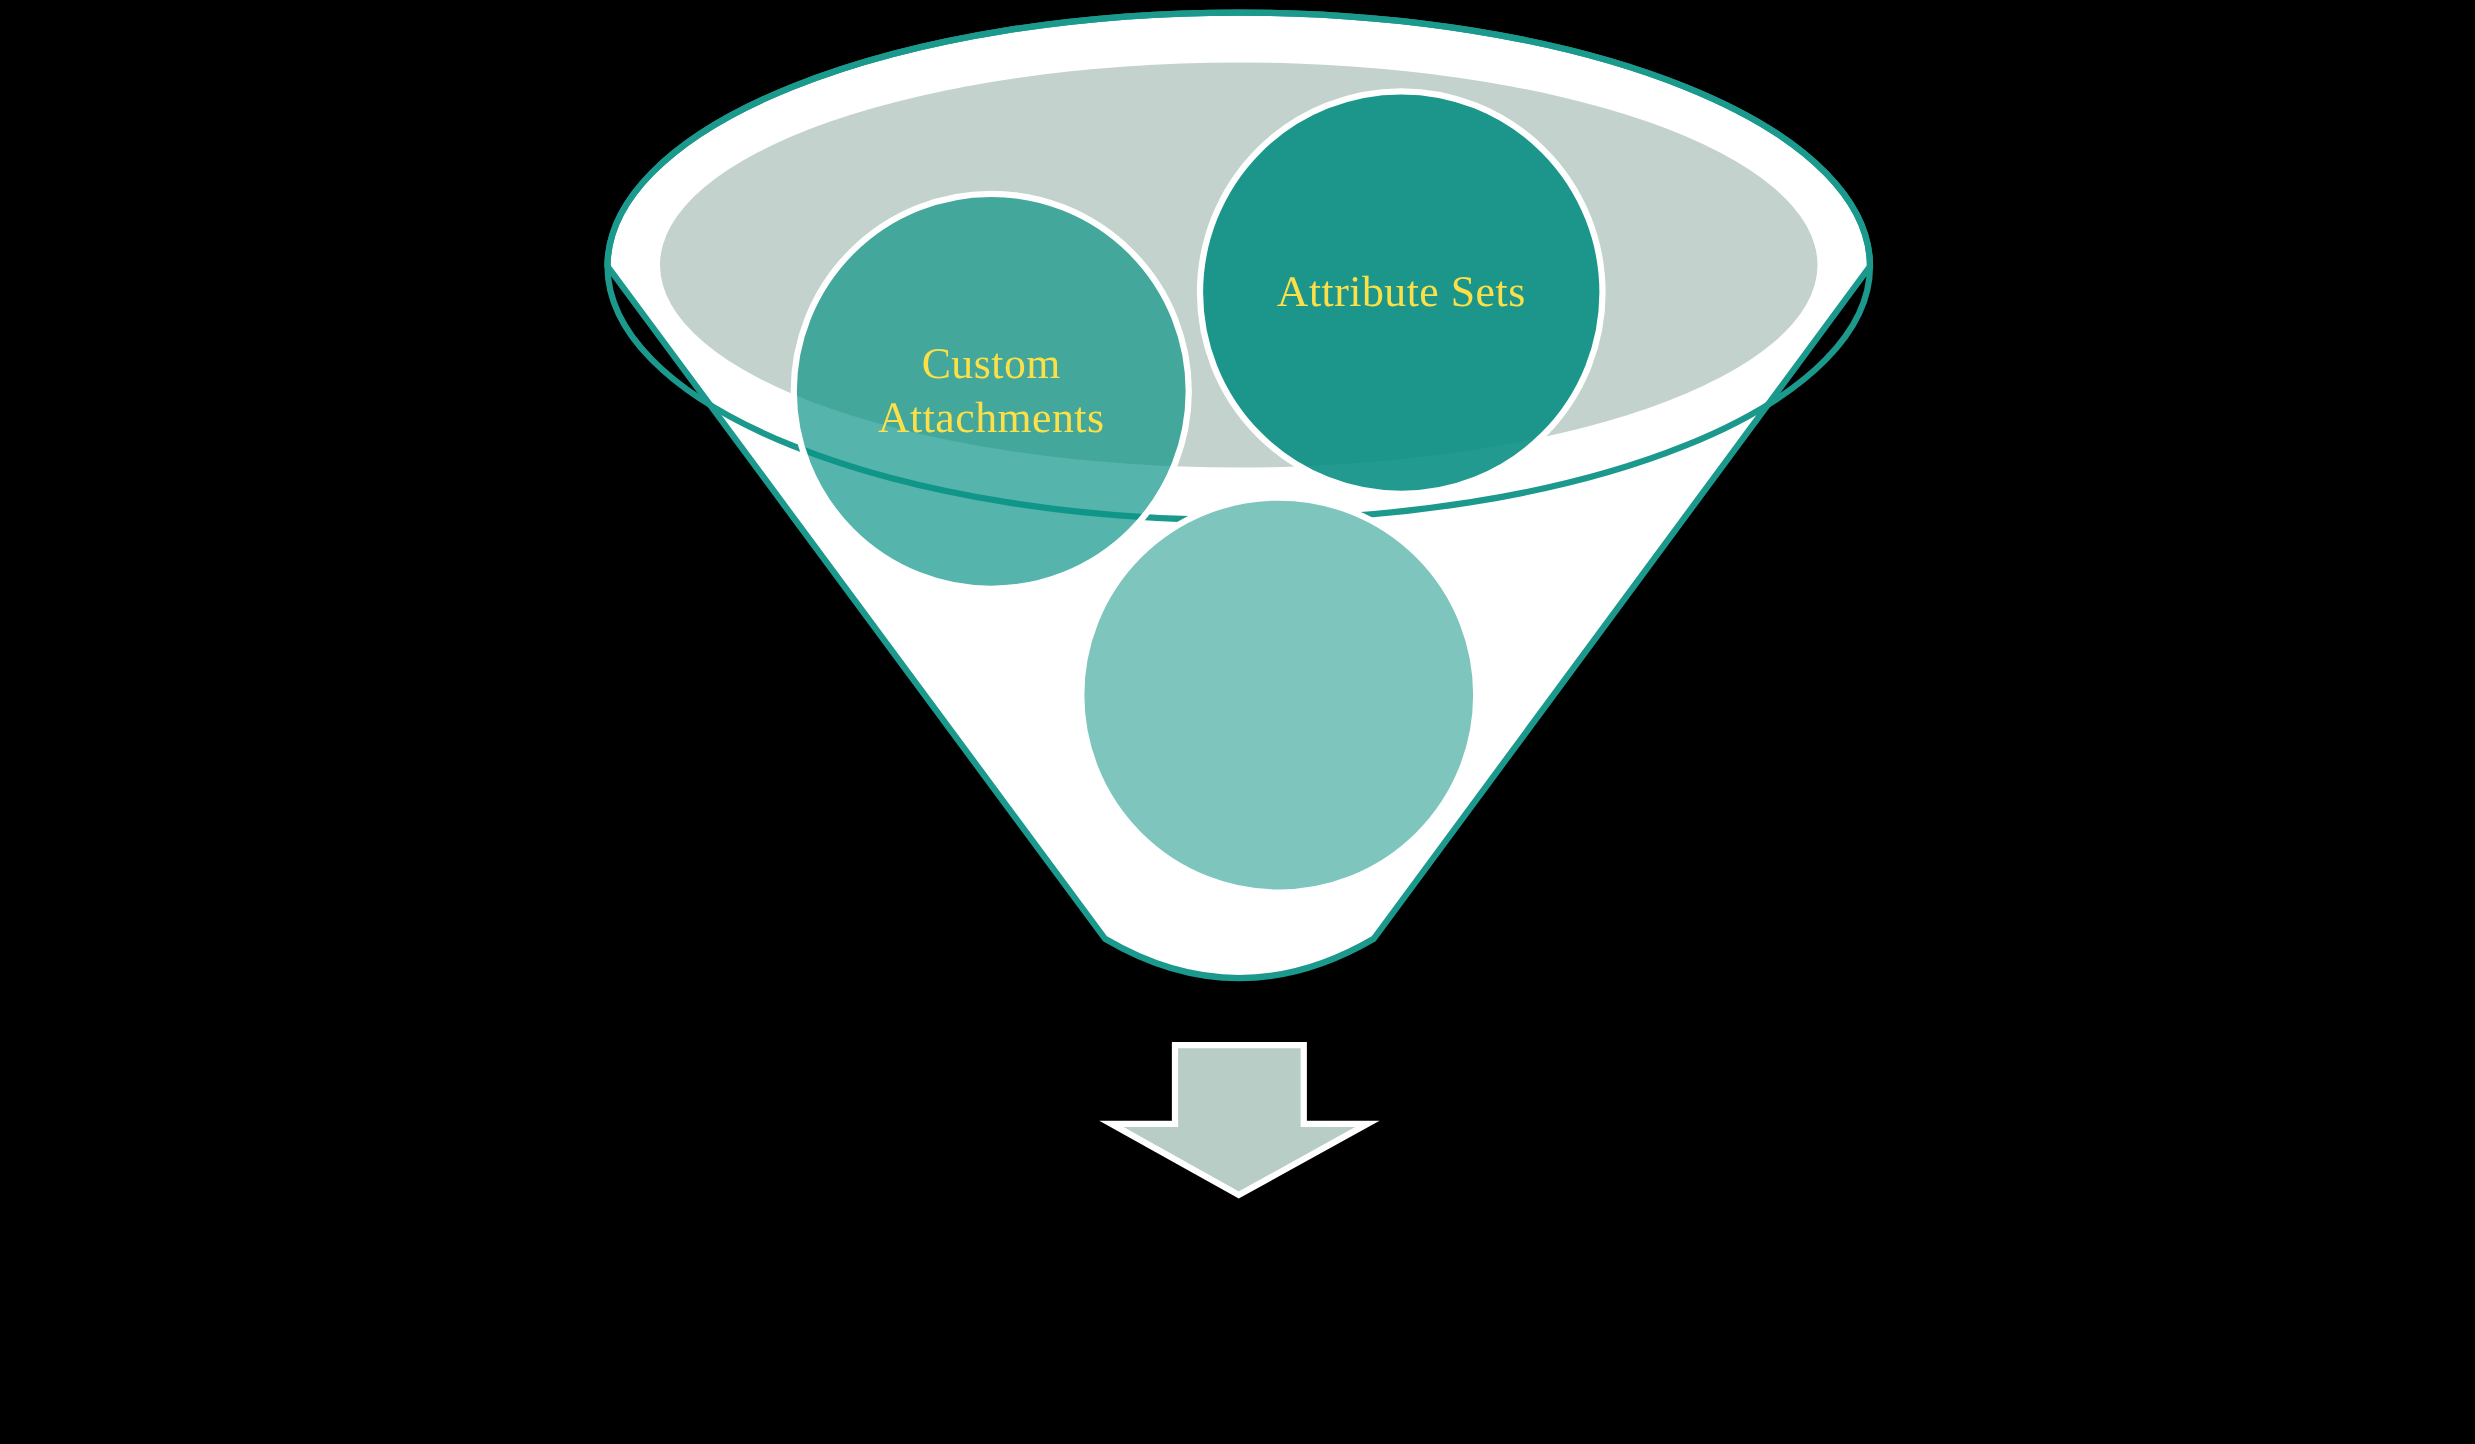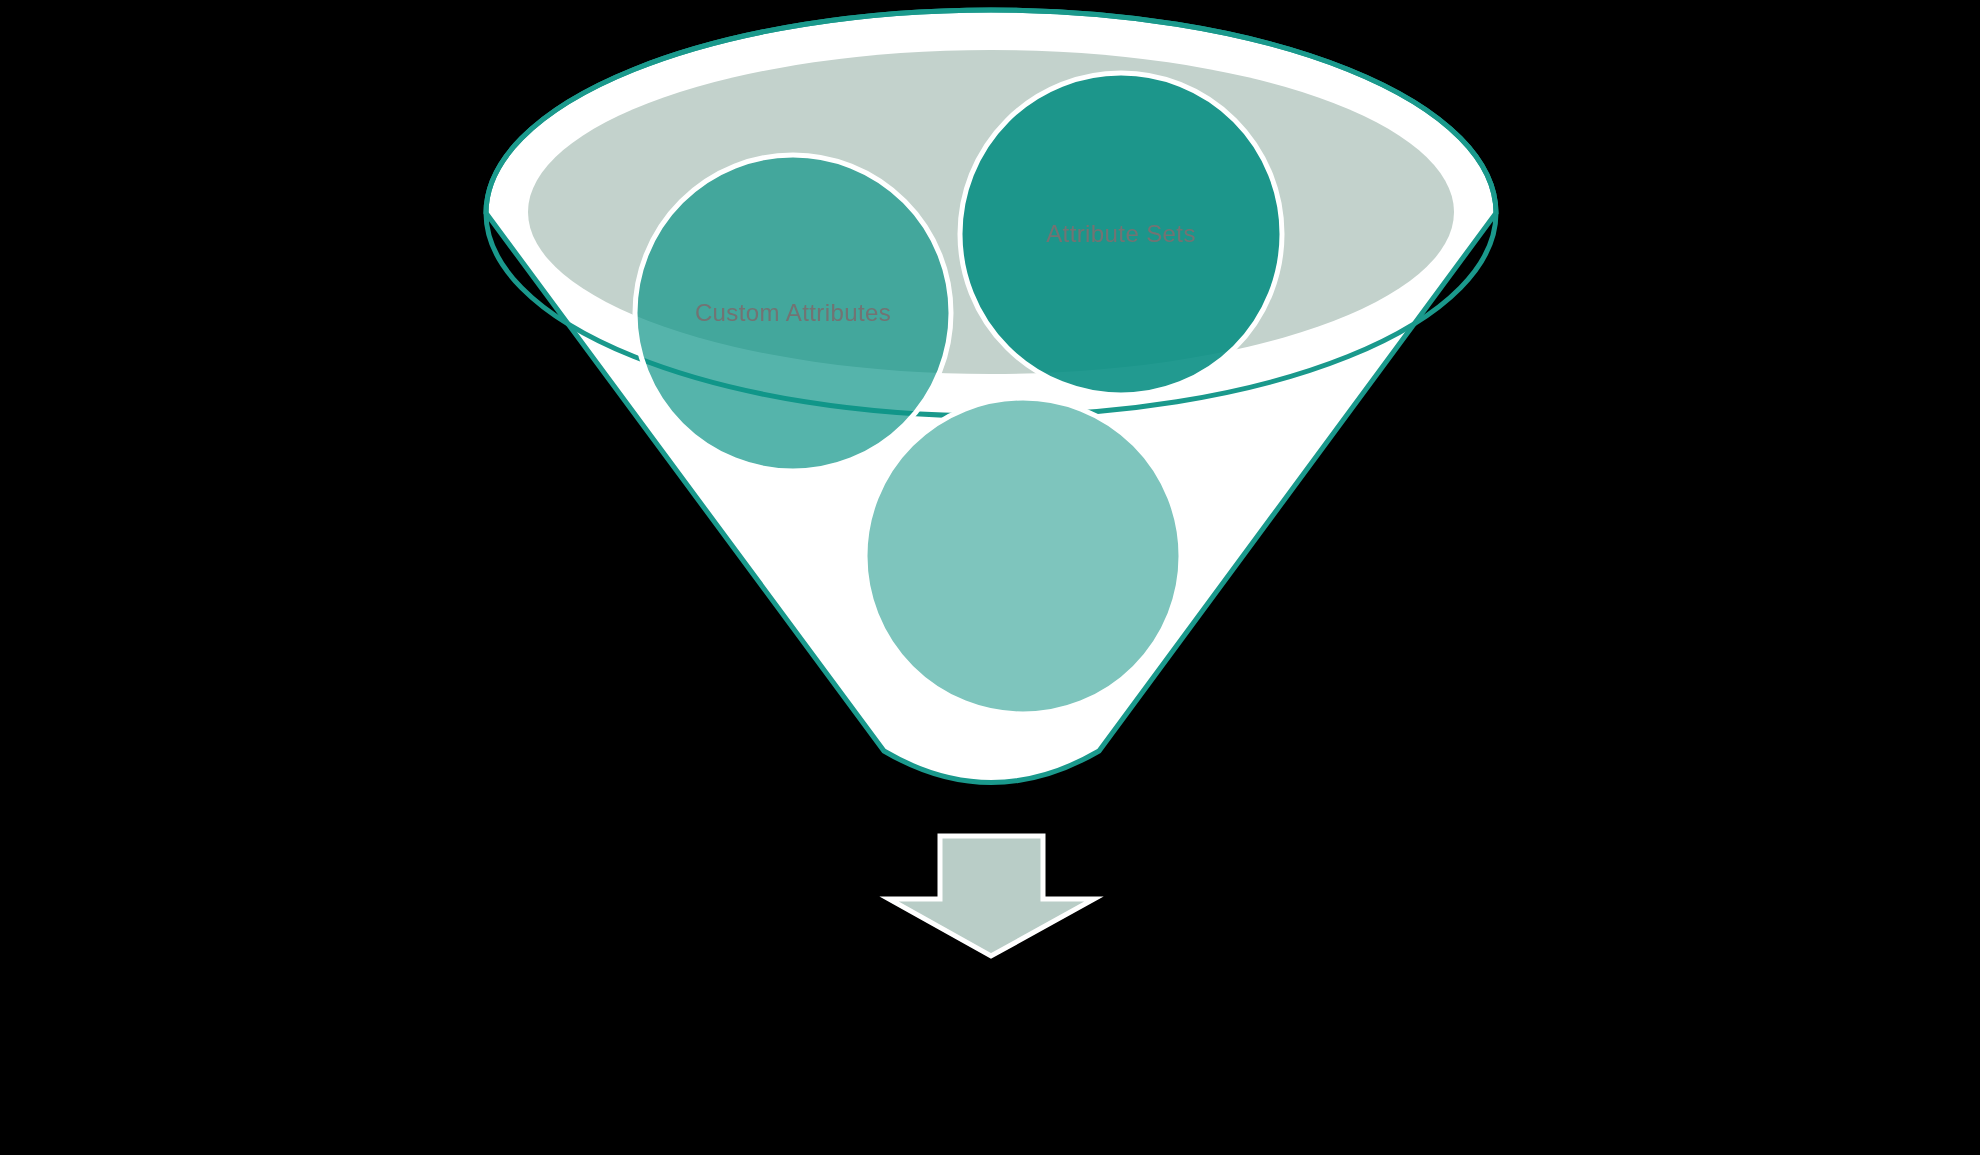--- a/index.html
+++ b/index.html
@@ -19,26 +19,27 @@
     height: 1155px;
   }
   .stage svg {
     position: absolute;
     left: 0;
     top: 0;
   }
   .circle-label {
     position: absolute;
     transform: translate(-50%, -50%);
-    color: #737373;
+    color: #fde047;
     text-align: center;
-    font-size: 24px;
+    font-size: 35px;
     line-height: 1.22;
     letter-spacing: 0.4px;
     pointer-events: none;
+    font-family: Liberation Serif, serif;
   }
   .label-custom { left: 793px; top: 313px; width: 240px; }
   .label-sets   { left: 1121px; top: 234px; width: 340px; }
   .label-notes  { left: 1023px; top: 556px; width: 270px; }
 </style>
 </head>
 <body>
 
 <div class="stage">
 
@@ -52,18 +53,18 @@
 
     <circle cx="793" cy="313" r="158" stroke="#ffffff" stroke-width="5" fill="rgba(13,148,136,0.70)"></circle>
 
     <circle cx="1121" cy="234" r="161" stroke="#ffffff" stroke-width="5" fill="rgba(10,143,132,0.90)"></circle>
 
     <circle cx="1023" cy="556" r="158" stroke="#ffffff" stroke-width="5" fill="#7ec5bd"></circle>
 
     <polygon points="940,836 1043,836 1043,899 1094,899 991,956 889,899 940,899" stroke="#ffffff" stroke-width="5" stroke-linejoin="miter" fill="#b9cdc7"></polygon>
   </svg>
 
-  <div class="circle-label label-custom">Custom Attributes</div>
+  <div class="circle-label label-custom">Custom Attachments</div>
 
   <div class="circle-label label-sets">Attribute Sets</div>
 
 
 </div>
 
 </body></html>

